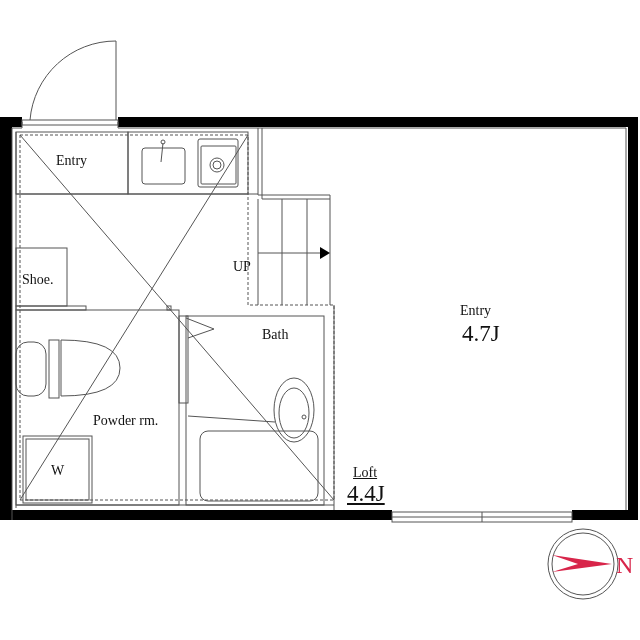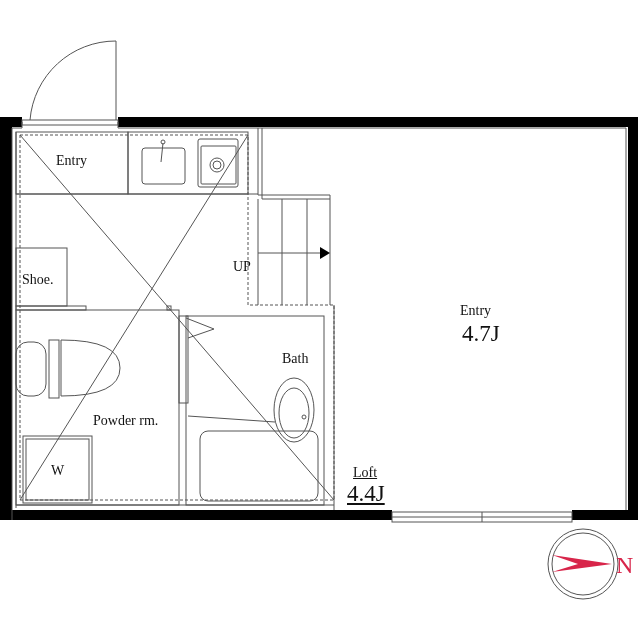--- a/index.html
+++ b/index.html
@@ -94,19 +94,19 @@
   <polygon points="320,247 330,253 320,259" fill="#000"></polygon>
   <g fill="#d8254a">
     <polygon points="552,555 612,564 552,572 578,564"></polygon>
   </g>
 </svg>
 
 <div class="lbl sm" style="left:56px;top:154px;">Entry</div>
 <div class="lbl sm" style="left:22px;top:273px;text-align:center;">Shoe.</div>
 <div class="lbl sm" style="left:93px;top:414px;text-align:right;">Powder rm.</div>
 <div class="lbl sm" style="left:51px;top:464px;">W</div>
-<div class="lbl sm" style="left:282px;top:328px;margin-top:24px;">Bath</div>
+<div class="lbl sm" style="left:262px;top:328px;">Bath</div>
 <div class="lbl sm" style="left:233px;top:260px;">UP</div>
 <div class="lbl sm" style="left:460px;top:304px;">Entry</div>
 <div class="lbl big" style="left:462px;top:322px;">4.7J</div>
 <div class="lbl sm" style="left:353px;top:466px;text-decoration:underline;">Loft</div>
 <div class="lbl big" style="left:347px;top:482px;text-decoration:underline;">4.4J</div>
 <div class="lbl" style="left:616px;top:553px;font-size:24px;color:#d8254a;">N</div>
 
 </body></html>

